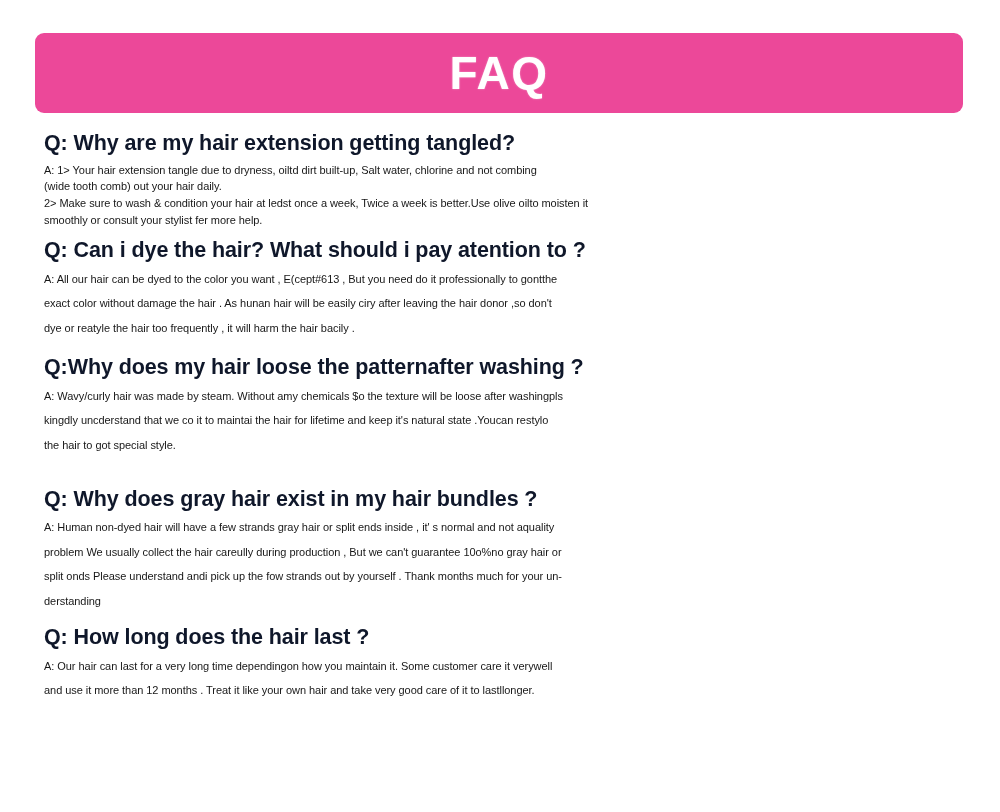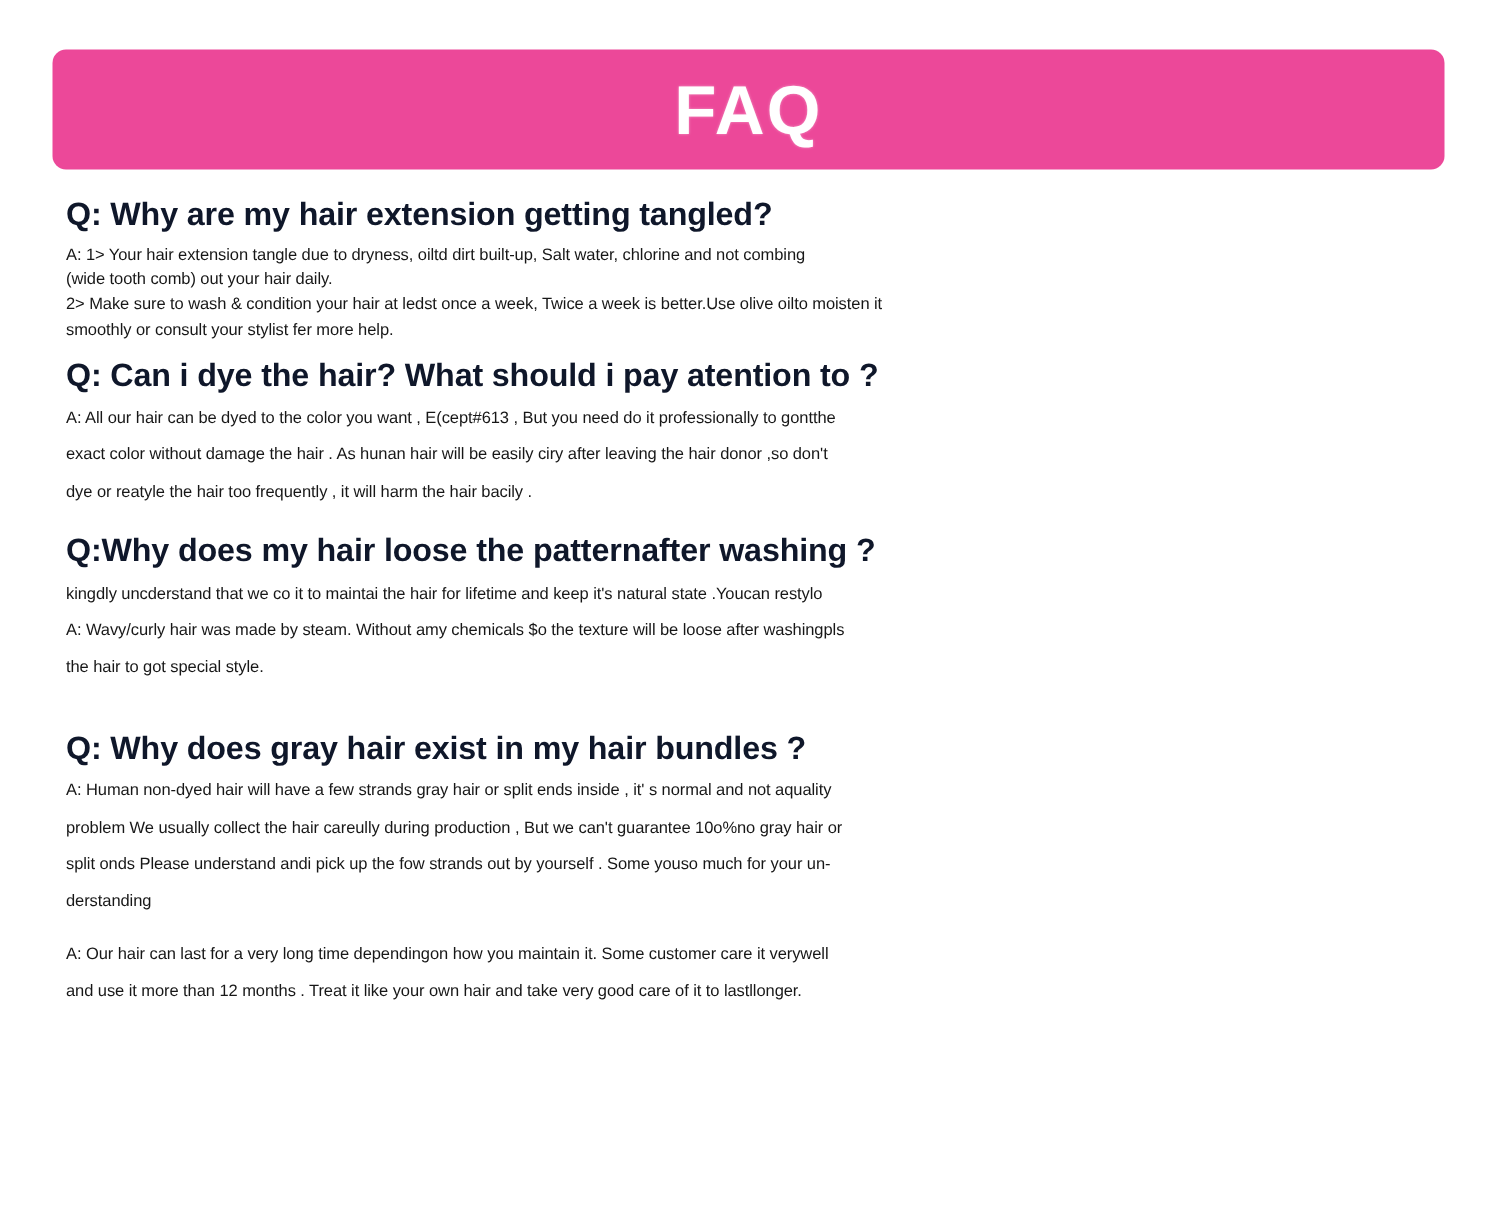--- a/index.html
+++ b/index.html
@@ -121,37 +121,38 @@
       <div class="faq-answer loose a-gap-loose">
         <span class="answer-line">A: All our hair can be dyed to the color you want , E(cept#613 , But you need do it professionally to gontthe</span>
         <span class="answer-line">exact color without damage the hair . As hunan hair will be easily ciry after leaving the hair donor ,so don't</span>
         <span class="answer-line">dye or reatyle the hair too frequently , it will harm the hair bacily .</span>
       </div>
     </div>
 
     <div class="faq-item q3">
       <div class="faq-question">Q:Why does my hair loose the patternafter washing ?</div>
       <div class="faq-answer loose a-gap-loose">
+        <span class="answer-line">A: Wavy/curly hair was made by steam. Without amy chemicals $o the texture will be loose after washingpls</span>
         <span class="answer-line">kingdly uncderstand that we co it to maintai the hair for lifetime and keep it's natural state .Youcan restylo</span>
-        <span class="answer-line">A: Wavy/curly hair was made by steam. Without amy chemicals $o the texture will be loose after washingpls</span>
         <span class="answer-line">the hair to got special style.</span>
       </div>
     </div>
 
     <div class="faq-item q4">
       <div class="faq-question">Q: Why does gray hair exist in my hair bundles ?</div>
       <div class="faq-answer loose a-gap-loose">
         <span class="answer-line">A: Human non-dyed hair will have a few strands gray hair or split ends inside , it' s normal and not aquality</span>
         <span class="answer-line">problem We usually collect the hair careully during production , But we can't guarantee 10o%no gray hair or</span>
-        <span class="answer-line">split onds Please understand andi pick up the fow strands out by yourself . Some youso much for your un-</span>
+        <span class="answer-line">split onds Please understand andi pick up the fow strands out by yourself . Thank months much for your un-</span>
         <span class="answer-line">derstanding</span>
       </div>
     </div>
 
     <div class="faq-item q5">
+      <div class="faq-question">Q: How long does the hair last ?</div>
       <div class="faq-answer loose a-gap-loose">
         <span class="answer-line">A: Our hair can last for a very long time dependingon how you maintain it. Some customer care it verywell</span>
         <span class="answer-line">and use it more than 12 months . Treat it like your own hair and take very good care of it to lastllonger.</span>
       </div>
     </div>
 
   </div>
 </div>
 
 </body></html>

